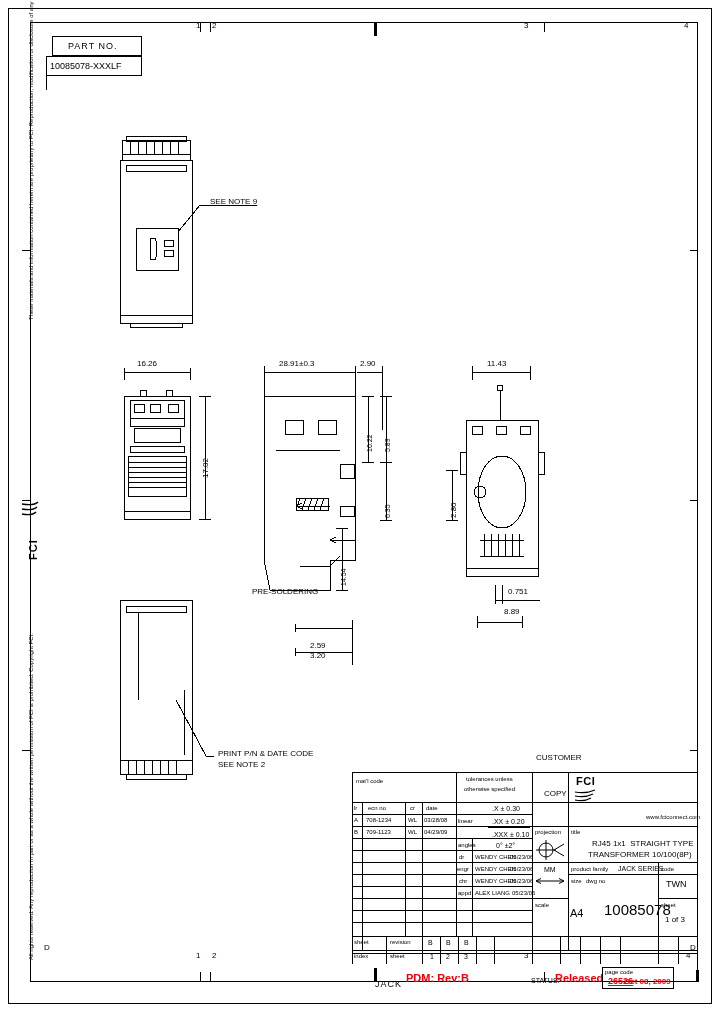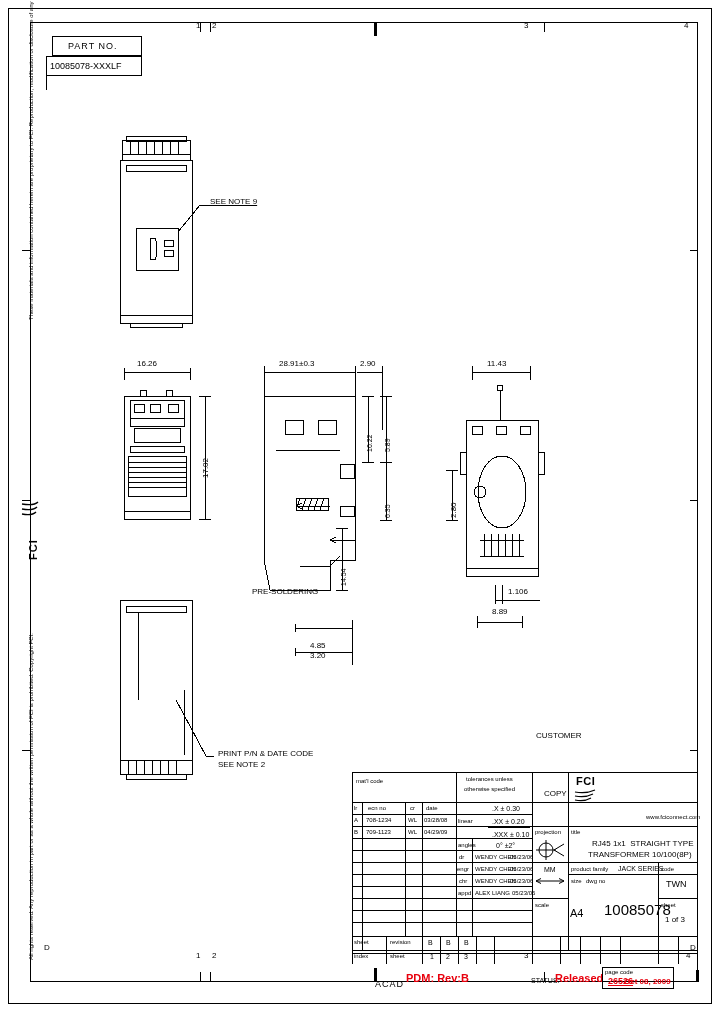--- a/index.html
+++ b/index.html
@@ -260,26 +260,26 @@
   <div class="txt t8" style="left:137px;top:360px;">16.26</div>
   <div class="txt t8 rot90" style="left:202px;top:478px;">17.02</div>
 
   <div class="txt t8" style="left:279px;top:360px;">28.91±0.3</div>
   <div class="txt t8" style="left:360px;top:360px;">2.90</div>
   <div class="txt t7 rot90" style="left:366px;top:452px;">10.22</div>
   <div class="txt t7 rot90" style="left:384px;top:452px;">5.89</div>
   <div class="txt t7 rot90" style="left:384px;top:518px;">6.35</div>
   <div class="txt t7 rot90" style="left:340px;top:586px;">14.54</div>
   <div class="txt t8" style="left:310px;top:652px;">3.20</div>
-  <div class="txt t8" style="left:310px;top:642px;">4.85</div>
+  <div class="txt t8" style="left:310px;top:642px;">2.59</div>
 
   <div class="txt t8" style="left:487px;top:360px;">11.43</div>
   <div class="txt t8 rot90" style="left:450px;top:518px;">2.80</div>
-  <div class="txt t8" style="left:508px;top:588px;">1.106</div>
-  <div class="txt t8" style="left:492px;top:608px;">8.89</div>
+  <div class="txt t8" style="left:508px;top:588px;">0.751</div>
+  <div class="txt t8" style="left:504px;top:608px;">8.89</div>
 
   <div class="txt t8" style="left:210px;top:198px;text-decoration:underline;">SEE NOTE 9</div>
   <div class="txt t8" style="left:252px;top:588px;">PRE-SOLDERING</div>
   <div class="txt t8" style="left:218px;top:750px;">PRINT P/N &amp; DATE CODE</div>
   <div class="txt t8" style="left:218px;top:761px;">SEE NOTE 2</div>
 
   <div class="box" id="titleblock"></div>
 
   <div class="ln hl" style="left:352px;top:802px;width:346px;"></div>
   <div class="ln hl" style="left:352px;top:814px;width:180px;"></div>
@@ -347,21 +347,21 @@
   <div class="txt t6" style="left:510px;top:866px;">05/23/06</div>
 
   <div class="txt t6" style="left:459px;top:878px;">chr</div>
   <div class="txt t6" style="left:475px;top:878px;">WENDY CHEN</div>
   <div class="txt t6" style="left:510px;top:878px;">05/23/06</div>
 
   <div class="txt t6" style="left:458px;top:890px;">appd</div>
   <div class="txt t6" style="left:475px;top:890px;">ALEX LIANG</div>
   <div class="txt t6" style="left:512px;top:890px;">05/23/06</div>
 
-  <div class="txt t8" style="left:536px;top:732px;">CUSTOMER</div>
+  <div class="txt t8" style="left:536px;top:754px;">CUSTOMER</div>
   <div class="txt t8" style="left:544px;top:790px;">COPY</div>
 
   <div class="txt t11 bold" style="left:576px;top:776px;letter-spacing:0.5px;">FCI</div>
   <svg class="abs" style="left:574px;top:789px;width:24px;height:14px;" viewBox="0 0 24 14">
     <path d="M1 3 Q12 5 21 1" stroke="#000" fill="none" stroke-width="1.2"></path>
     <path d="M1 7 Q11 9 19 5" stroke="#000" fill="none" stroke-width="1.2"></path>
     <path d="M1 11 Q10 13 17 9" stroke="#000" fill="none" stroke-width="1.2"></path>
   </svg>
   <div class="txt t6" style="left:646px;top:814px;">www.fciconnect.com</div>
 
@@ -417,21 +417,21 @@
   <div class="txt t6" style="left:354px;top:953px;">index</div>
   <div class="txt t6" style="left:390px;top:953px;">sheet</div>
 
   <div class="txt t7" style="left:428px;top:939px;">B</div>
   <div class="txt t7" style="left:446px;top:939px;">B</div>
   <div class="txt t7" style="left:464px;top:939px;">B</div>
   <div class="txt t7" style="left:430px;top:953px;">1</div>
   <div class="txt t7" style="left:446px;top:953px;">2</div>
   <div class="txt t7" style="left:464px;top:953px;">3</div>
 
-  <div class="txt t9" style="left:375px;top:980px;letter-spacing:1px;">ACAD</div>
+  <div class="txt t9" style="left:375px;top:980px;letter-spacing:1px;">JACK</div>
 
   <div class="txt t11 bold red" style="left:406px;top:973px;">PDM: Rev:B</div>
   <div class="txt t7" style="left:531px;top:977px;">STATUS:</div>
   <div class="txt t11 bold red" style="left:555px;top:973px;">Released</div>
   <div class="box" style="left:602px;top:967px;width:72px;height:22px;"></div>
   <div class="txt t6" style="left:605px;top:969px;">page code</div>
   <div class="txt t9 bold red" style="left:608px;top:977px;text-decoration:underline;">26526</div>
   <div class="txt t8 bold red" style="left:624px;top:978px;">Oct 08, 2009</div>
 
 </div>

